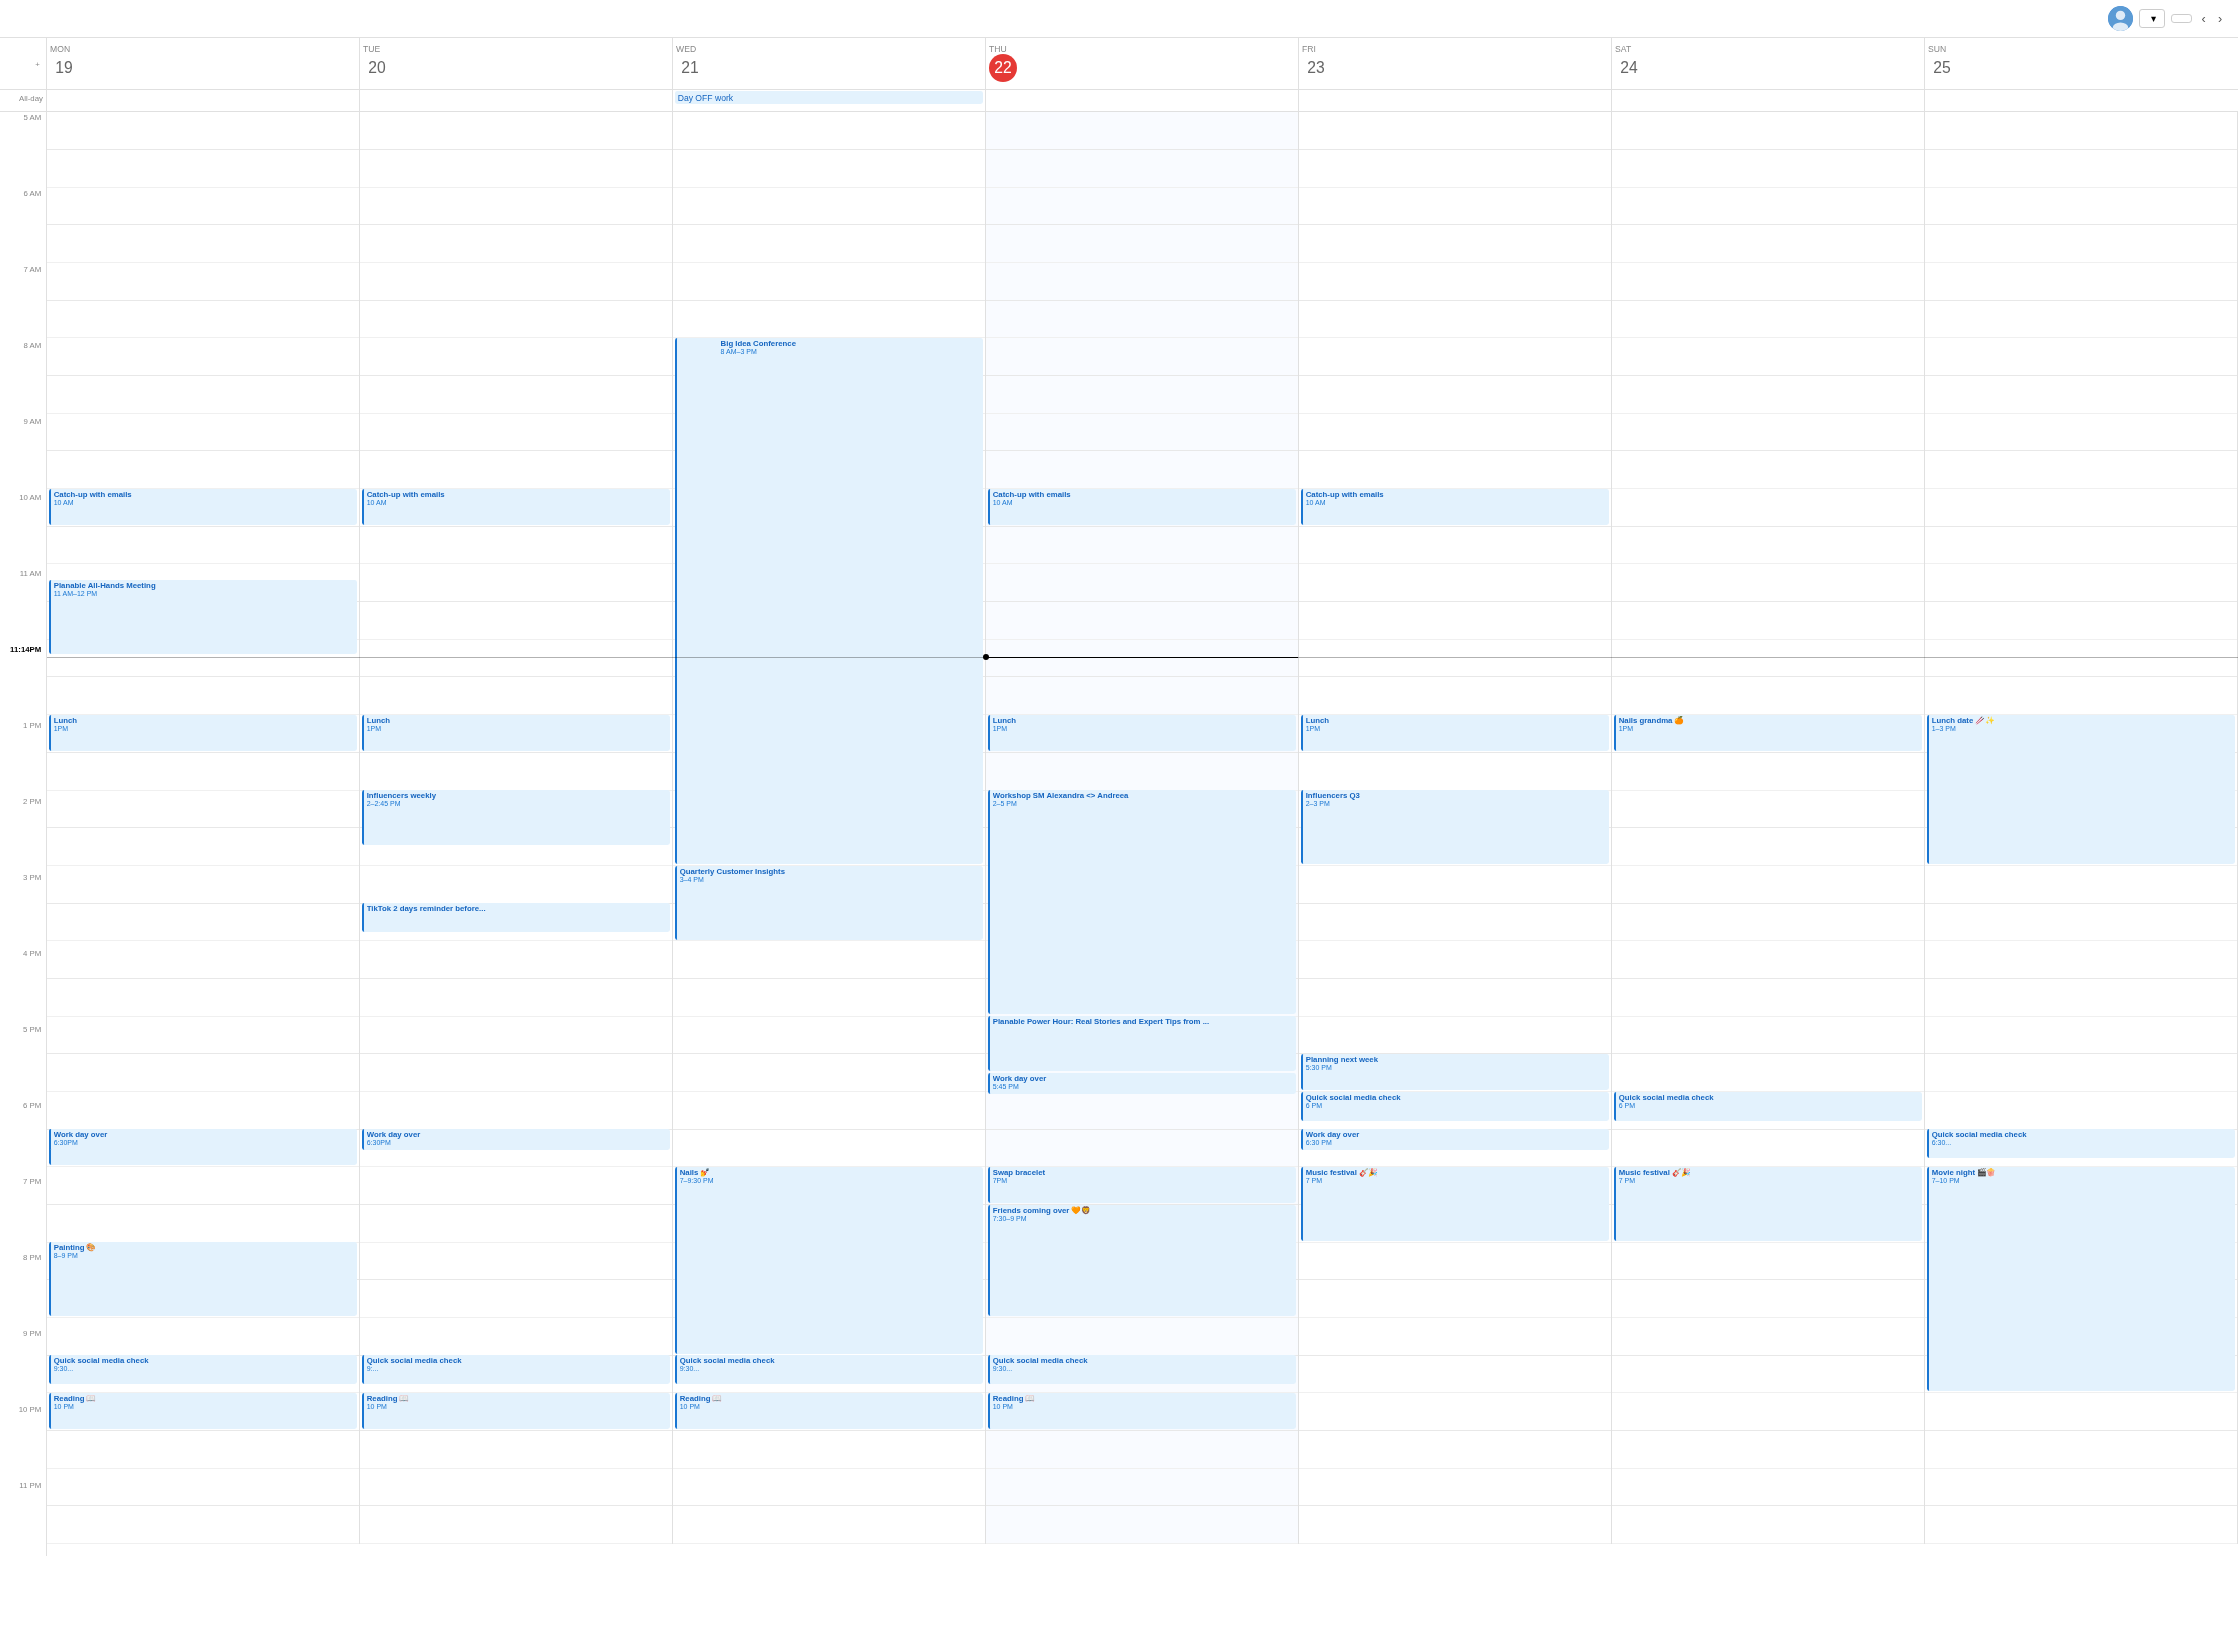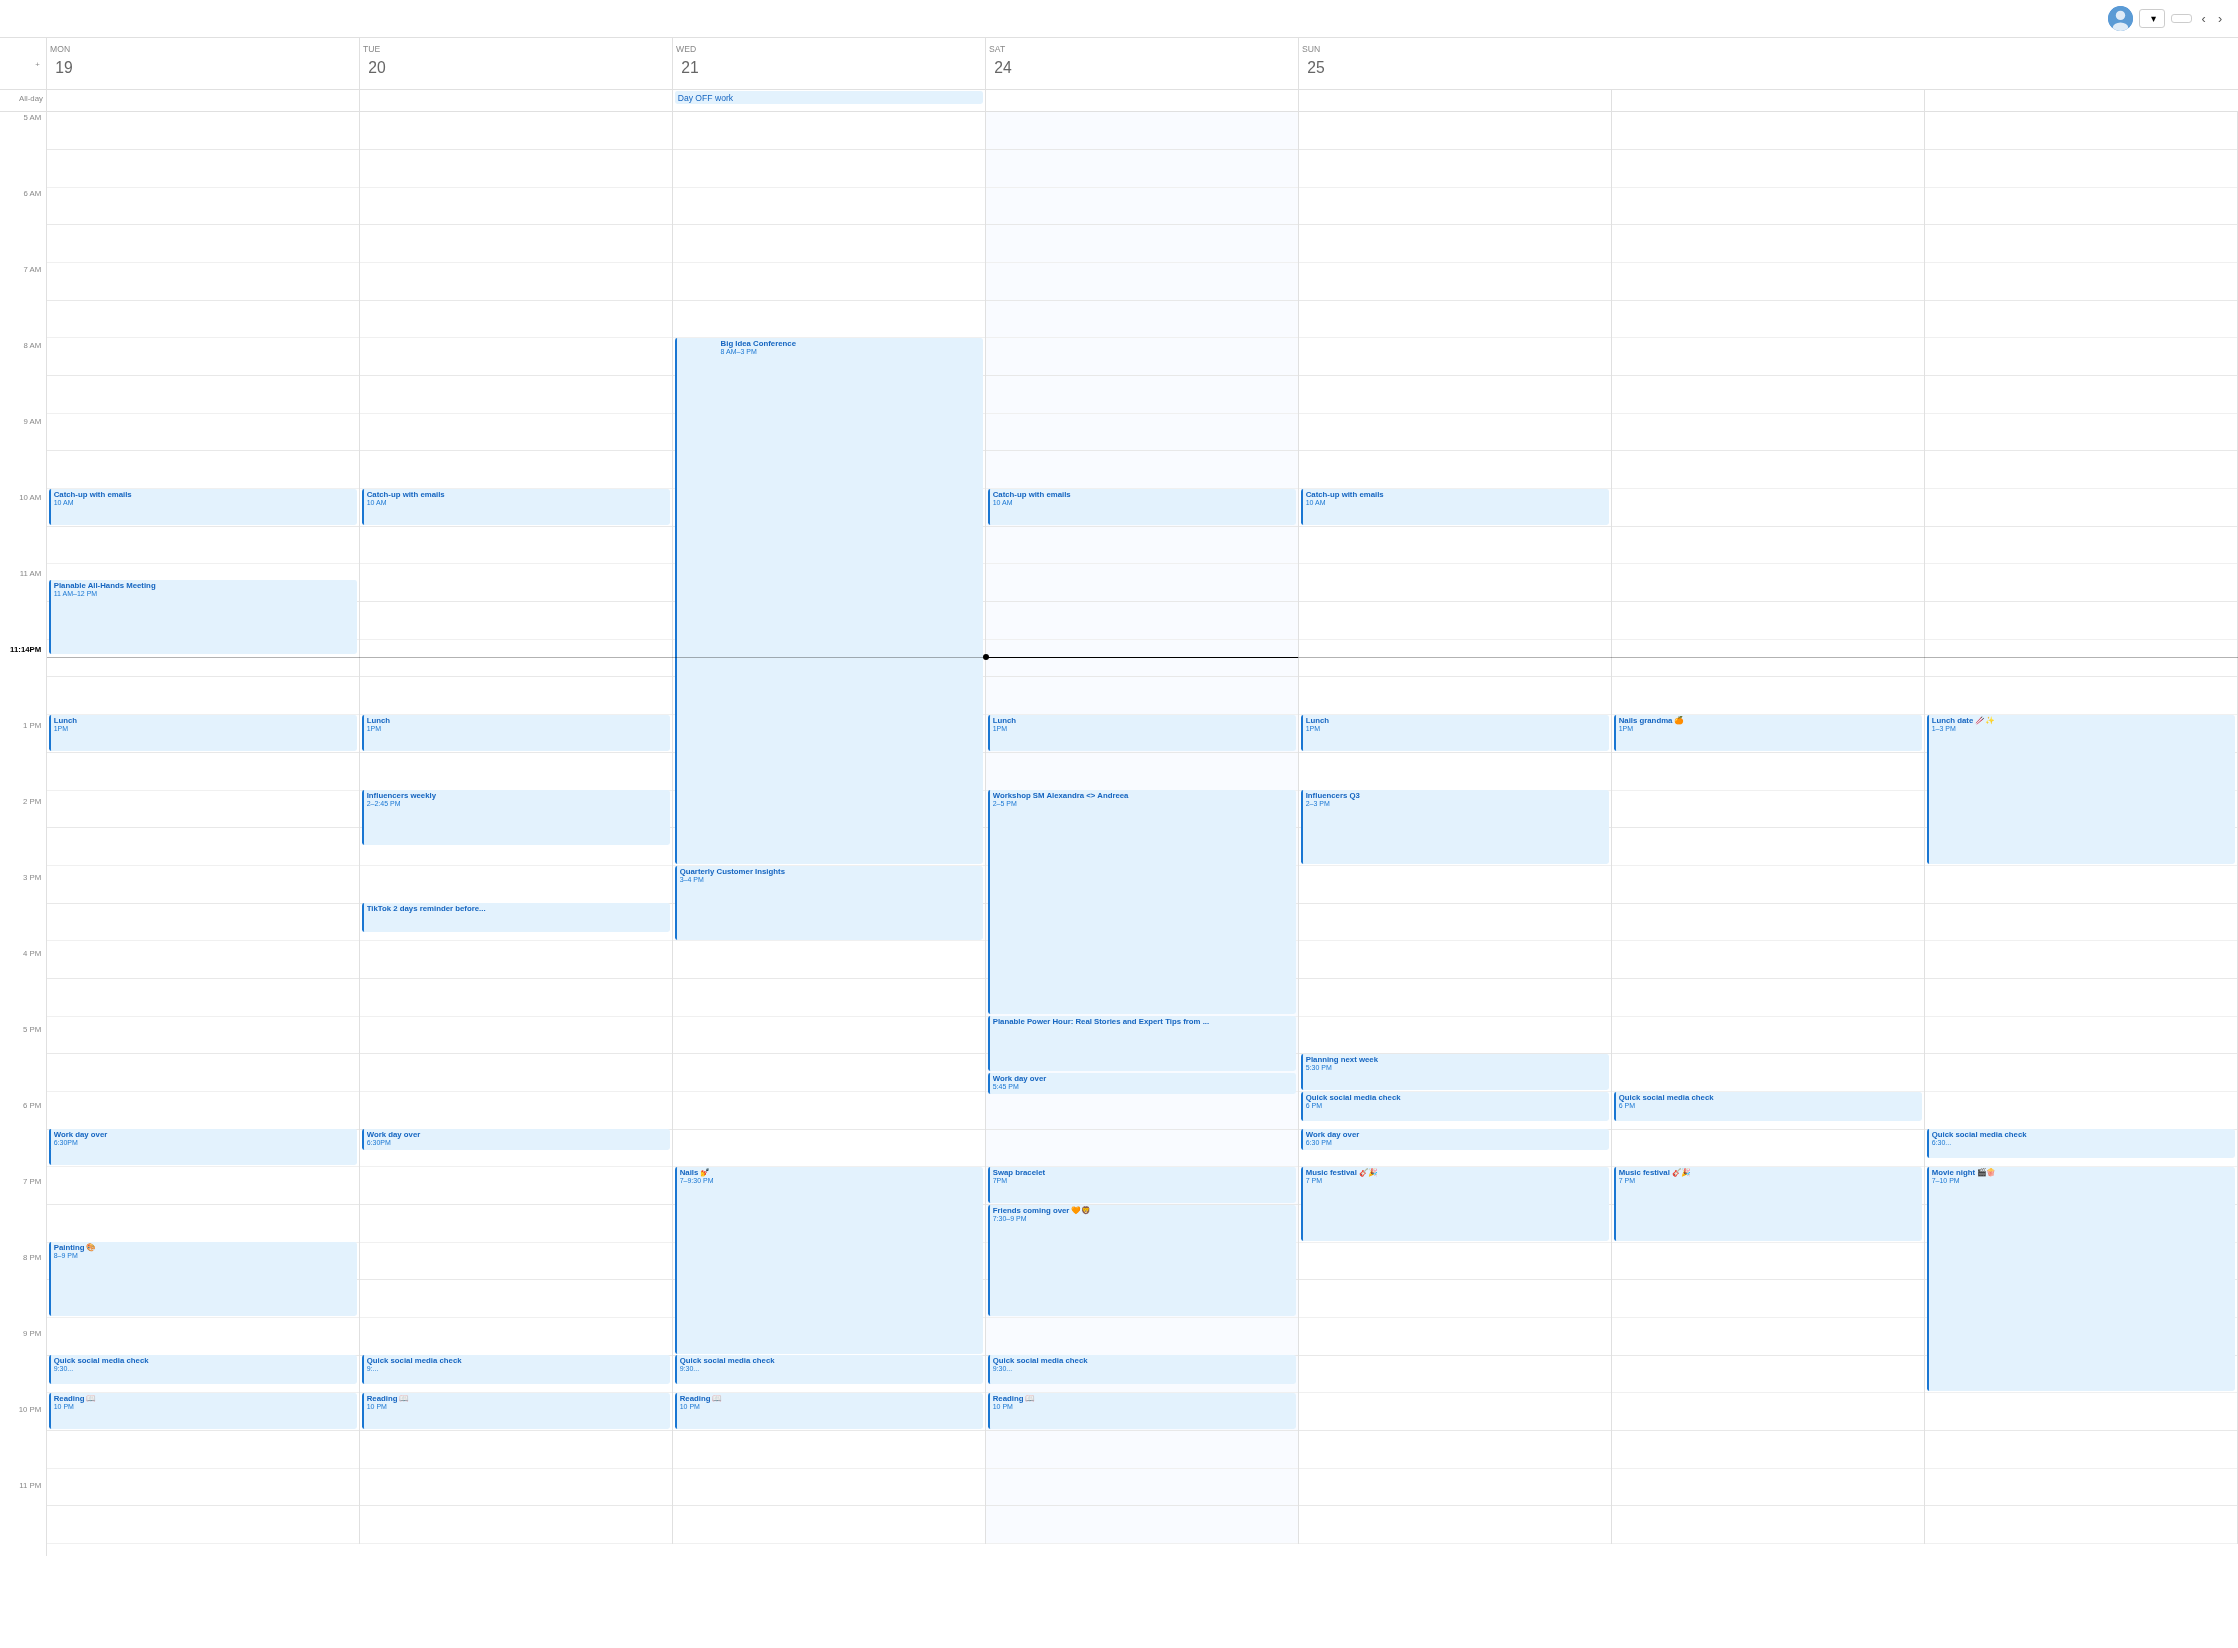--- a/index.html
+++ b/index.html
@@ -91,21 +91,29 @@
     <div class="day-header-cell">
       <div class="day-name">TUE</div>
       <div class="day-num">20</div>
     </div>
 
     <div class="day-header-cell">
       <div class="day-name">WED</div>
       <div class="day-num">21</div>
     </div>
 
-
+    <div class="day-header-cell today">
+      <div class="day-name">THU</div>
+      <div class="day-num">22</div>
+    </div>
+
+    <div class="day-header-cell">
+      <div class="day-name">FRI</div>
+      <div class="day-num">23</div>
+    </div>
 
     <div class="day-header-cell">
       <div class="day-name">SAT</div>
       <div class="day-num">24</div>
     </div>
 
     <div class="day-header-cell">
       <div class="day-name">SUN</div>
       <div class="day-num">25</div>
     </div>

